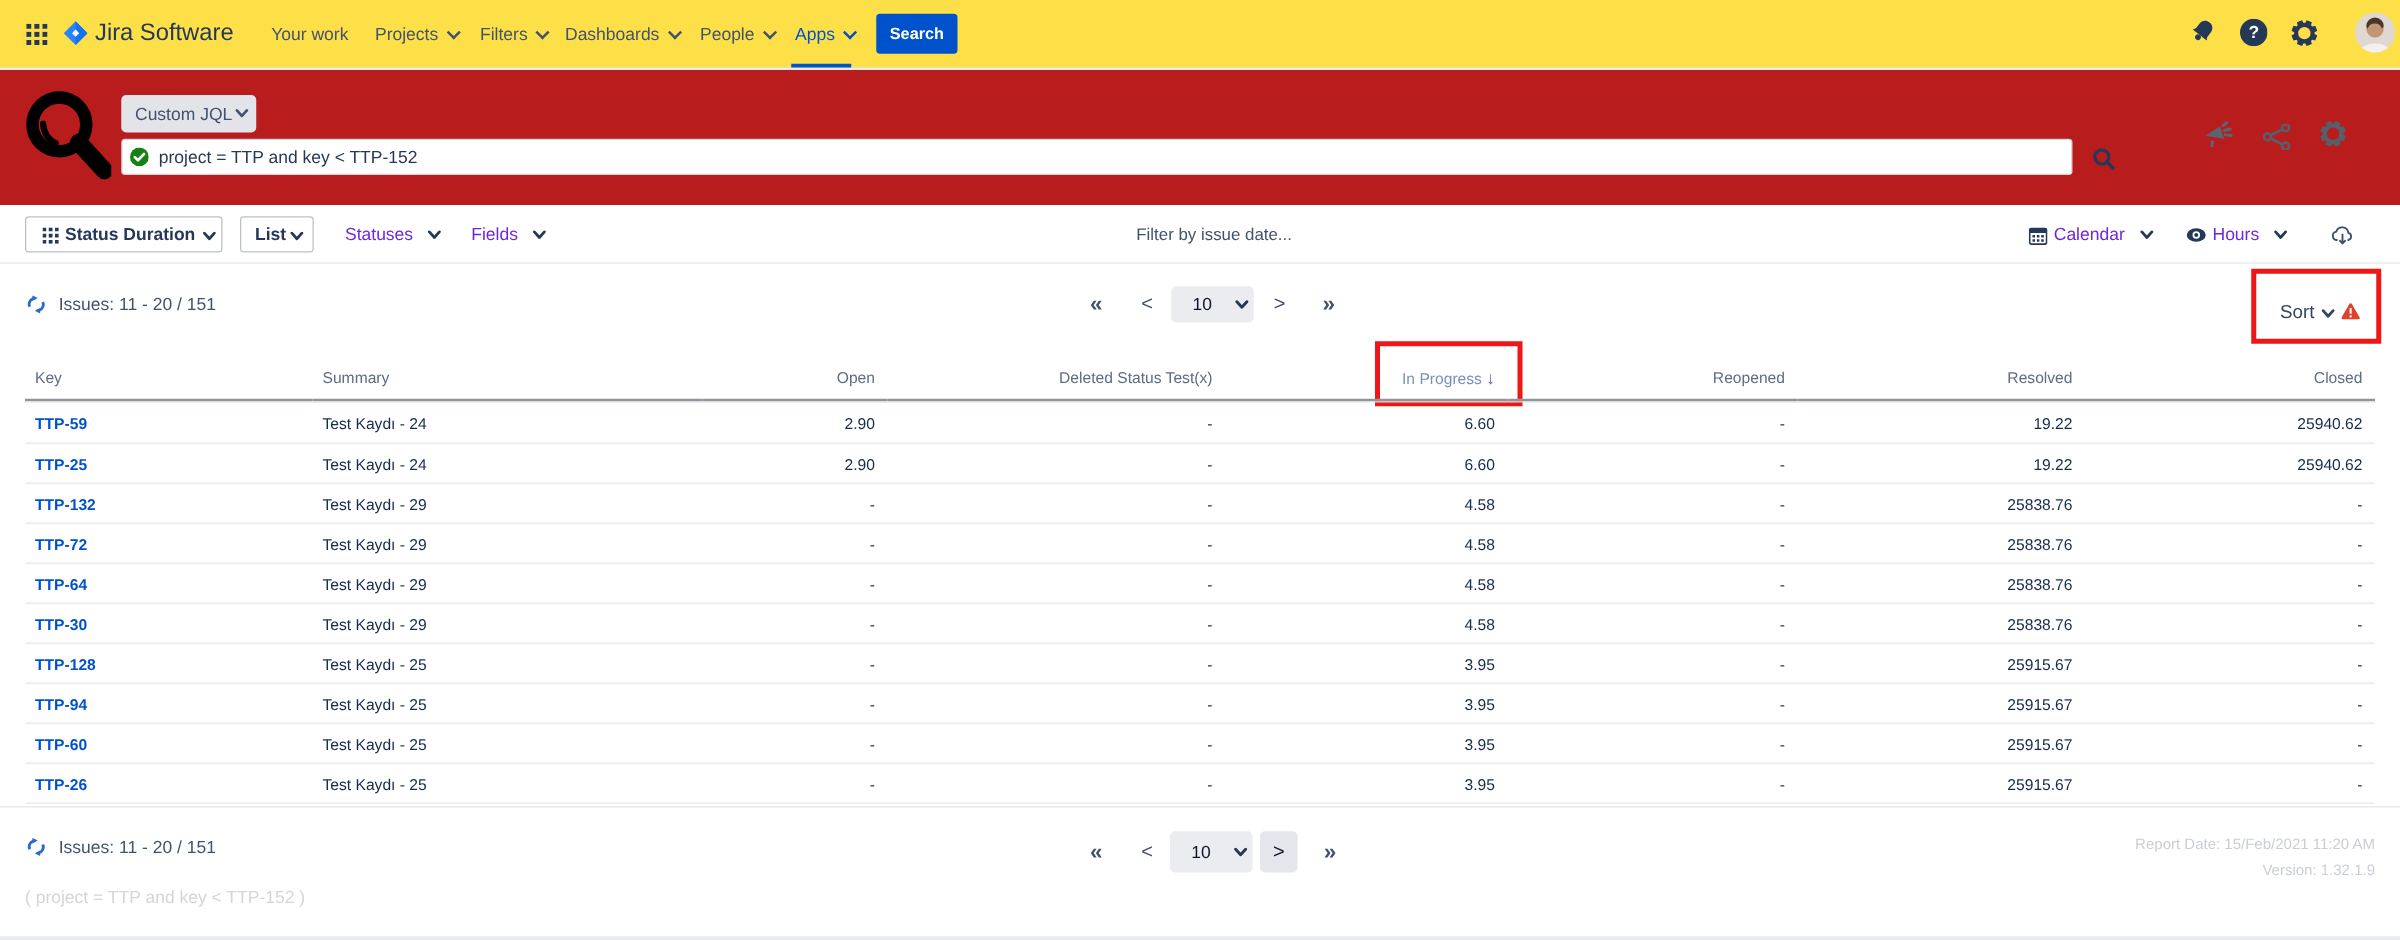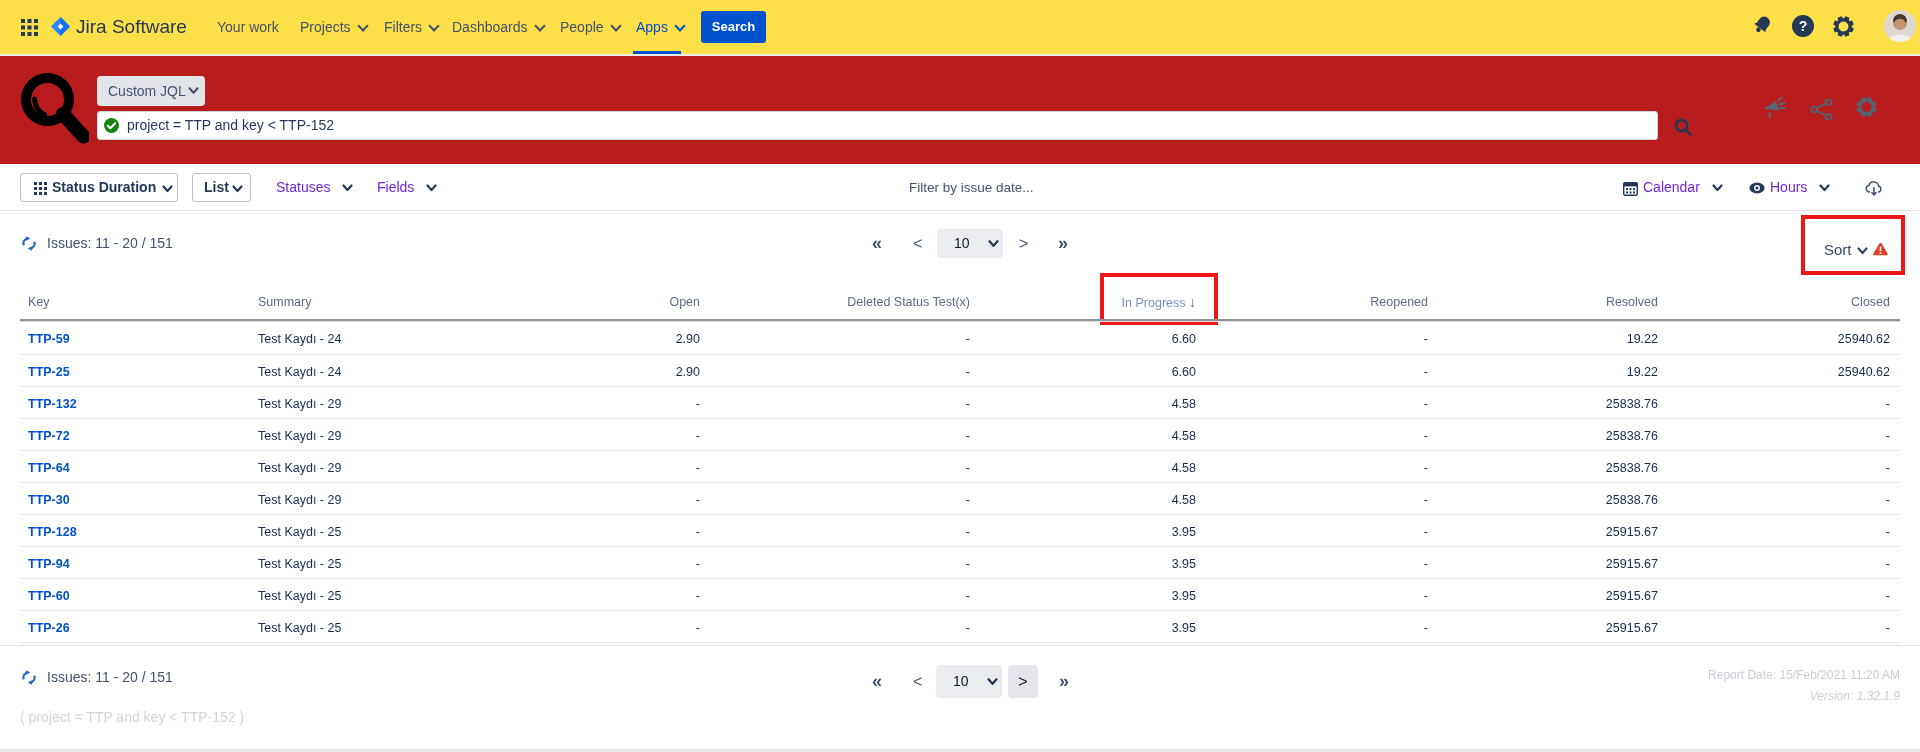--- a/index.html
+++ b/index.html
@@ -434,18 +434,18 @@
       <div class="pag" style="left:913px;top:19px;height:33px;line-height:33px;">&lt;</div>
       <div class="pagsel" style="left:936px;top:19px;height:33px;line-height:33px;">10
         <svg class="abs" style="left:51px;top:13px" width="11" height="8" viewBox="0 0 12 9">
           <path d="M1.5 1.5 L6 6.5 L10.5 1.5" fill="none" stroke="#253858" stroke-width="2.6" stroke-linecap="round" stroke-linejoin="round"></path>
         </svg>
       </div>
       <div class="pagsel" style="left:1008px;top:19px;width:30px;height:33px;line-height:33px;text-align:center;padding-left:0;background:#e4e6eb;font-size:16px;">&gt;</div>
       <div class="pag pagarr" style="left:1059px;top:19px;height:33px;line-height:33px;">»</div>
 
       <div class="graytxt abs" style="right:20px;top:22px;">Report Date: 15/Feb/2021 11:20 AM</div>
-      <div class="graytxt abs" style="right:20px;top:43px;font-style:italic;">Version: 1.32.1.9</div>
+      <div class="graytxt abs" style="right:20px;top:43px;">Version: 1.32.1.9</div>
       <div class="graytxt abs" style="left:20px;top:63px; font-size:14px; color:#d2d5da;">( project = TTP and key &lt; TTP-152 )</div>
     </div>
   </div>
   <div class="abs" style="left:0;top:749px;width:1920px;height:3px;background:#e9ebee;"></div>
 </div>
 
 </body></html>

